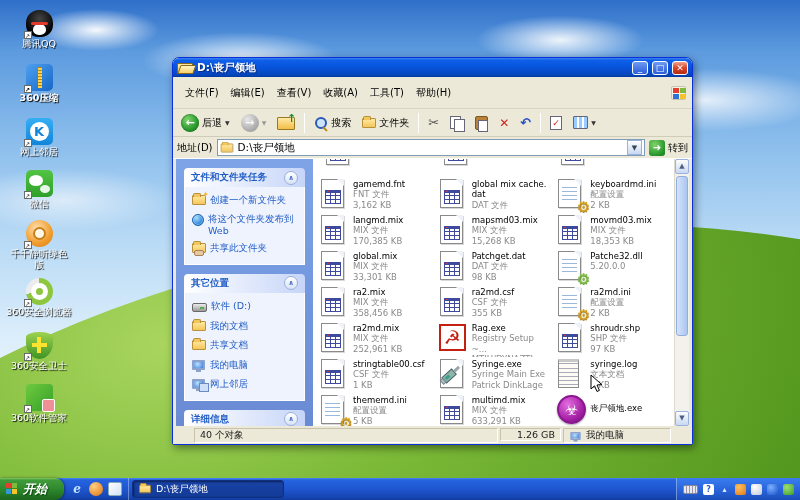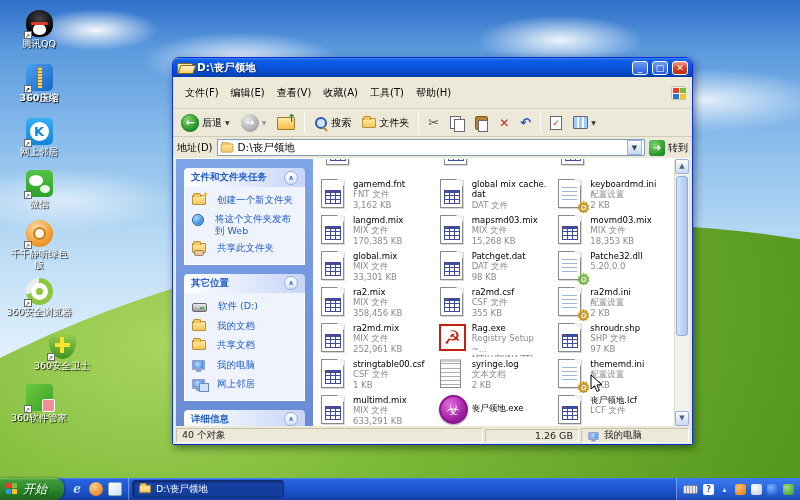--- a/index.html
+++ b/index.html
@@ -106,21 +106,21 @@
 
   .win-content{flex:1;display:flex;background:#fff;overflow:hidden;border-left:3px solid #ece9d8;border-right:3px solid #ece9d8}
   
   .sidebar{width:137px;flex:none;background:linear-gradient(180deg,#7ea4e7 0%,#7195dd 60%,#6a8bd4 100%);overflow:hidden;padding-bottom:22px}
   .panel{margin:9px 8px 0;border-radius:4px 4px 0 0;font-size:9.5px}
   .panel-h{height:19px;background:linear-gradient(90deg,#fff,#c6d5f8);color:#215dc6;font-weight:bold;
       display:flex;align-items:center;padding:0 7px;border-radius:4px 4px 0 0;cursor:pointer}
   .chev{margin-left:auto;width:14px;height:14px;border-radius:50%;background:linear-gradient(180deg,#fff,#d8e2f8);
       border:1px solid #9ab0d8;color:#4a70c8;font-size:7px;text-align:center;line-height:13px;font-weight:bold}
   .panel-b{background:#eff3fd;border:1px solid #fff;border-top:none;padding:7px 4px 8px 7px;display:flex;flex-direction:column;gap:6px}
-  .task{display:flex;gap:11px;color:#215dc6;align-items:flex-start;cursor:pointer;line-height:1.2}
+  .task{display:flex;gap:4px;color:#215dc6;align-items:flex-start;cursor:pointer;line-height:1.2}
   .details-b{color:#333;line-height:1.45}
   .details-name{font-weight:bold;color:#000}
 
   
   .si{display:inline-block;width:14px;height:11px;position:relative;flex:none;margin-top:1px}
   .sfolder{width:14px;height:10px;background:linear-gradient(180deg,#ffe9a2,#f5c65a);border:1px solid #b8923a;border-radius:1px;position:relative;display:inline-block}
   .sfolder::before{content:'';position:absolute;top:-3px;left:0;width:6px;height:3px;background:#f5c65a;border:1px solid #b8923a;border-bottom:none;border-radius:2px 2px 0 0}
   .si.new::after{content:'\2726';position:absolute;right:-3px;top:-5px;color:#f7b32a;font-size:8px;text-shadow:0 0 1px #fff}
   .si.globe{width:12px;height:12px;border-radius:50%;border:1px solid #1560b0;
       background:radial-gradient(circle at 35% 30%,#a8dcff,#2a84dc 70%);box-shadow:inset 0 0 0 1px rgba(255,255,255,.4)}
@@ -162,30 +162,30 @@
 
   
   .scroll{width:15px;flex:none;background:#f2f1ec;border-left:1px solid #dedace;display:flex;flex-direction:column;align-items:stretch}
   .sbtn{height:15px;flex:none;background:linear-gradient(180deg,#fdfefe,#c9d8f2);border:1px solid #9cb2dc;border-radius:2px;
       color:#4d6185;font-size:7px;line-height:13px;text-align:center;cursor:pointer}
   .strack{flex:1;position:relative;cursor:pointer}
   .sthumb{position:absolute;left:1px;right:1px;top:2px;height:160px;border-radius:3px;cursor:grab;
       background:linear-gradient(90deg,#d6e3fa,#aac6f0);border:1px solid #90aede}
 
   
-  .status{height:18px;background:#ece9d8;display:flex;gap:2px;padding:2px 3px 1px;font-size:9.5px;align-items:center}
+  .status{height:18px;background:#ece9d8;display:flex;gap:2px;padding:2px 21px 1px;font-size:9.5px;align-items:flex-start}
   .scell{border:1px solid #c6c2ab;border-bottom-color:#fff;border-right-color:#fff;display:flex;align-items:center;padding:0 5px;gap:4px;color:#222}
   .scell.grow{flex:1}
-  .scell.size{width:94px;justify-content:flex-end}
+  .scell.size{width:61px;justify-content:flex-end}
   .scell.loc{width:108px}
 
   
   .taskbar{position:absolute;left:0;bottom:0;width:800px;height:22px;z-index:9;display:flex;align-items:stretch;
       background:linear-gradient(180deg,#4a8af0 0%,#2663e0 8%,#1f56d0 50%,#1443ad 92%,#0f3a9a 100%)}
-  .startbtn{width:64px;display:flex;align-items:center;gap:4px;padding:0 8px 0 6px;cursor:pointer;color:#fff;font-weight:normal;font-size:12px;font-style:italic;
+  .startbtn{width:64px;display:flex;align-items:center;gap:4px;padding:0 8px 0 6px;cursor:pointer;color:#fff;font-weight:bold;font-size:12px;font-style:italic;
       border-radius:0 9px 9px 0;text-shadow:1px 1px 1px #0a4a0e;
       background:linear-gradient(180deg,#7ec55e 0%,#3f9a3a 10%,#2e8a2e 50%,#1f6a1f 92%);box-shadow:1px 0 3px rgba(0,0,0,.4)}
   .sflag{width:13px;height:13px;display:grid;grid-template-columns:5px 5px;grid-template-rows:5px 5px;gap:1px}
   .sflag i:nth-child(1){background:#e33e30}.sflag i:nth-child(2){background:#7fba3d}
   .sflag i:nth-child(3){background:#2f9ad8}.sflag i:nth-child(4){background:#f5c427}
   .ql{display:flex;align-items:center;gap:5px;padding:0 6px;border-right:1px solid rgba(255,255,255,.35);margin-right:3px}
   .qlicon{width:14px;height:14px;cursor:pointer;font-size:12px;line-height:14px;text-align:center}
   .qlicon.ie{color:#bfe3ff;font-weight:bold;font-style:italic;font-family:"DejaVu Serif",serif}
   .qlicon.mp{background:radial-gradient(circle at 35% 30%,#ffd080,#e07010);border-radius:50%}
   .qlicon.dsk{background:linear-gradient(135deg,#fff,#cfe3f8);border:1px solid #8ab;border-radius:2px}
@@ -247,21 +247,21 @@
       </span>
       <span class="dlabel">千千静听绿色版</span>
     </div>
     <div class="dicon" style="top: 278px;">
       <span class="dart">
         <span class="di br360"></span>
         <i class="sc">↗</i>
       </span>
       <span class="dlabel">360安全浏览器</span>
     </div>
-    <div class="dicon" style="top: 332px; margin-left: 23px;">
+    <div class="dicon" style="top: 332px;">
       <span class="dart">
         <span class="di safe"></span>
         <i class="sc">↗</i>
       </span>
       <span class="dlabel">360安全卫士</span>
     </div>
     <div class="dicon" style="top: 384px;">
       <span class="dart">
         <span class="di soft"></span>
         <i class="sc">↗</i>
@@ -556,20 +556,34 @@
           <div class="tile">
             <span class="ficon">
               <span class="fpage">
                 <span class="fgrid"></span>
               </span>
             </span>
             <span class="fmeta"><span class="fname">stringtable00.csf</span><br class="b2"><span class="fsub">CSF 文件</span><br class="b3"><span class="fsub">1 KB</span></span>
           </div>
           <div class="tile">
             <span class="ficon">
+              <span class="fpage"></span>
+              <svg class="syr" width="28" height="26">
+                <g transform="rotate(-42 14 13)">
+                  <rect x="4" y="9" width="13" height="7" fill="#8fb4a8" stroke="#45606a"></rect>
+                  <rect x="17" y="11" width="7" height="3" fill="#9aa6ac"></rect>
+                  <rect x="1" y="10" width="3" height="5" fill="#b8c2c8" stroke="#77888f"></rect>
+                  <rect x="6" y="11" width="5" height="3" fill="#3aa08a"></rect>
+                </g>
+              </svg>
+            </span>
+            <span class="fmeta"><span class="fname">Syringe.exe</span><br class="b2"><span class="fsub">Syringe Main Exe</span><br class="b3"><span class="fsub">Patrick DinkLage</span></span>
+          </div>
+          <div class="tile">
+            <span class="ficon">
               <span class="notep"></span>
             </span>
             <span class="fmeta"><span class="fname">syringe.log</span><br class="b2"><span class="fsub">文本文档</span><br class="b3"><span class="fsub">2 KB</span></span>
           </div>
           <div class="tile">
             <span class="ficon">
               <span class="fpage">
                 <span class="plines"></span>
               </span>
               <span class="gear">⚙</span>

